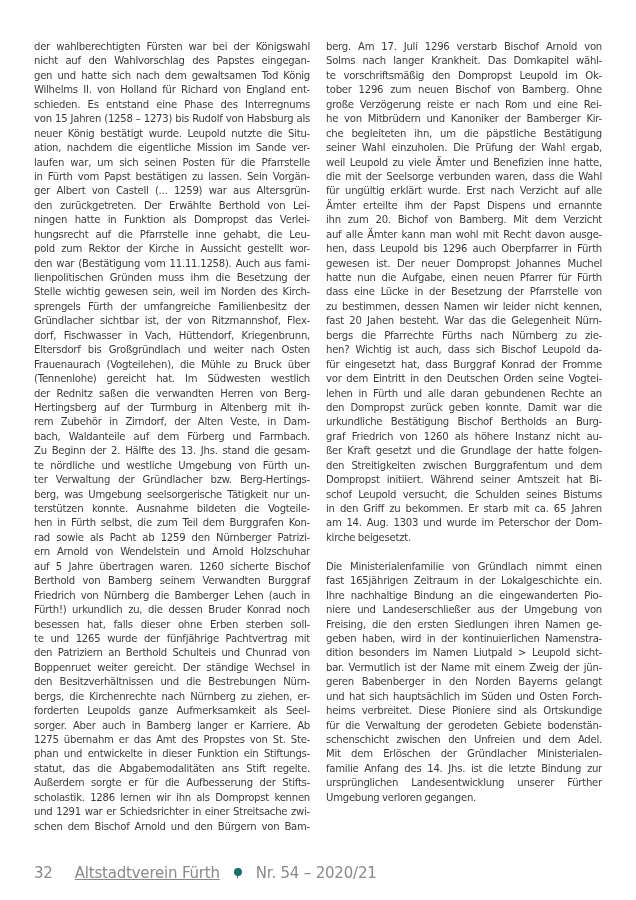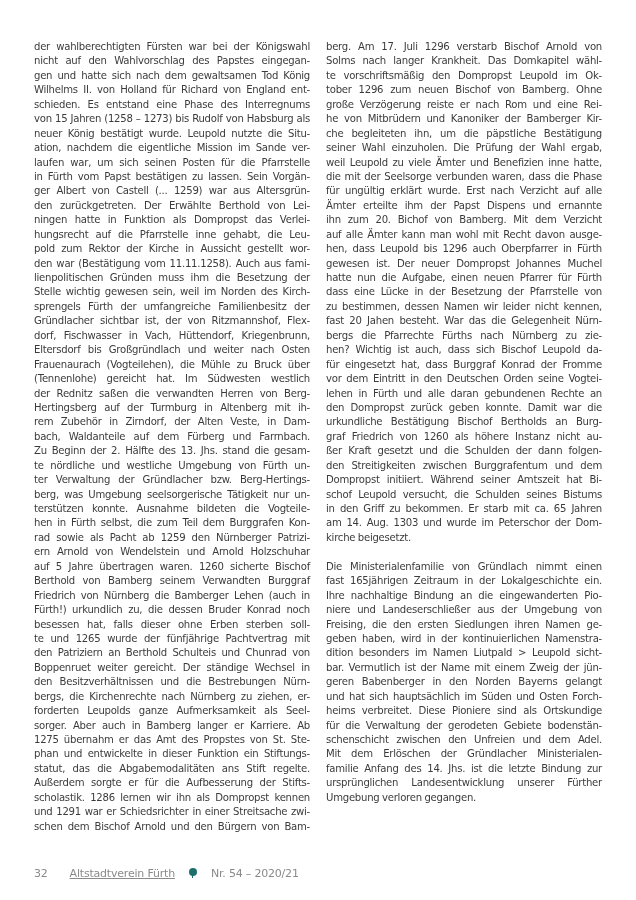--- a/index.html
+++ b/index.html
@@ -8,21 +8,21 @@
   .page { position: absolute; left: 0; top: 0; width: 636px; height: 900px; background: #fff; }
   .col { position: absolute; top: 40px; width: 276px; }
   .col-left { left: 34px; }
   .col-right { left: 326px; }
   .line { display: block; height: 14.45px; line-height: 14.45px; font-size: 10.1px;
           white-space: nowrap; text-align: justify; text-align-last: justify;
           letter-spacing: -0.25px; word-spacing: -0.4px; color: #3b3b3b; }
   .line.last { text-align-last: left; }
   .gap { display: block; height: 14.45px; }
   .footer { position: absolute; left: 34px; top: 864px; height: 18px; display: flex; align-items: center;
-            font-size: 11px; color: #8a8a8a; letter-spacing: -0.2px; }
+            font-size: 15px; color: #8a8a8a; letter-spacing: -0.2px; }
   .footer .pg { margin-right: 22px; }
   .footer .pub { margin-right: 14px; text-decoration: underline; }
   .footer .leaf { width: 8px; height: 10px; margin-right: 14px; position: relative; }
   .footer .leaf::before { content: ""; position: absolute; left: 0; top: 0; width: 8px; height: 8px;
                           border-radius: 50%; background: #1c6f6a; }
   .footer .leaf::after { content: ""; position: absolute; left: 3.5px; top: 6px; width: 1px; height: 4px; background: #1c6f6a; }
 </style>
 </head>
 <body>
 
@@ -87,40 +87,40 @@
   <div class="col col-right" id="right-col">
       <span class="line">berg. Am 17. Juli 1296 verstarb Bischof Arnold von</span>
       <span class="line">Solms nach langer Krankheit. Das Domkapitel wähl-</span>
       <span class="line">te vorschriftsmäßig den Dompropst Leupold im Ok-</span>
       <span class="line">tober 1296 zum neuen Bischof von Bamberg. Ohne</span>
       <span class="line">große Verzögerung reiste er nach Rom und eine Rei-</span>
       <span class="line">he von Mitbrüdern und Kanoniker der Bamberger Kir-</span>
       <span class="line">che begleiteten ihn, um die päpstliche Bestätigung</span>
       <span class="line">seiner Wahl einzuholen. Die Prüfung der Wahl ergab,</span>
       <span class="line">weil Leupold zu viele Ämter und Benefizien inne hatte,</span>
-      <span class="line">die mit der Seelsorge verbunden waren, dass die Phase</span>
+      <span class="line">die mit der Seelsorge verbunden waren, dass die Wahl</span>
       <span class="line">für ungültig erklärt wurde. Erst nach Verzicht auf alle</span>
       <span class="line">Ämter erteilte ihm der Papst Dispens und ernannte</span>
       <span class="line">ihn zum 20. Bichof von Bamberg. Mit dem Verzicht</span>
       <span class="line">auf alle Ämter kann man wohl mit Recht davon ausge-</span>
       <span class="line">hen, dass Leupold bis 1296 auch Oberpfarrer in Fürth</span>
       <span class="line">gewesen ist. Der neuer Dompropst Johannes Muchel</span>
       <span class="line">hatte nun die Aufgabe, einen neuen Pfarrer für Fürth</span>
       <span class="line">dass eine Lücke in der Besetzung der Pfarrstelle von</span>
       <span class="line">zu bestimmen, dessen Namen wir leider nicht kennen,</span>
       <span class="line">fast 20 Jahen besteht. War das die Gelegenheit Nürn-</span>
       <span class="line">bergs die Pfarrechte Fürths nach Nürnberg zu zie-</span>
       <span class="line">hen? Wichtig ist auch, dass sich Bischof Leupold da-</span>
       <span class="line">für eingesetzt hat, dass Burggraf Konrad der Fromme</span>
       <span class="line">vor dem Eintritt in den Deutschen Orden seine Vogtei-</span>
       <span class="line">lehen in Fürth und alle daran gebundenen Rechte an</span>
       <span class="line">den Dompropst zurück geben konnte. Damit war die</span>
       <span class="line">urkundliche Bestätigung Bischof Bertholds an Burg-</span>
       <span class="line">graf Friedrich von 1260 als höhere Instanz nicht au-</span>
-      <span class="line">ßer Kraft gesetzt und die Schulden der dann folgen-</span>
+      <span class="line">ßer Kraft gesetzt und die Grundlage der hatte folgen-</span>
       <span class="line">den Streitigkeiten zwischen Burggrafentum und dem</span>
       <span class="line">Dompropst initiiert. Während seiner Amtszeit hat Bi-</span>
       <span class="line">schof Leupold versucht, die Schulden seines Bistums</span>
       <span class="line">in den Griff zu bekommen. Er starb mit ca. 65 Jahren</span>
       <span class="line">am 14. Aug. 1303 und wurde im Peterschor der Dom-</span>
       <span class="line last">kirche beigesetzt.</span>
       <span class="gap"></span>
       <span class="line">Die Ministerialenfamilie von Gründlach nimmt einen</span>
       <span class="line">fast 165jährigen Zeitraum in der Lokalgeschichte ein.</span>
       <span class="line">Ihre nachhaltige Bindung an die eingewanderten Pio-</span>

